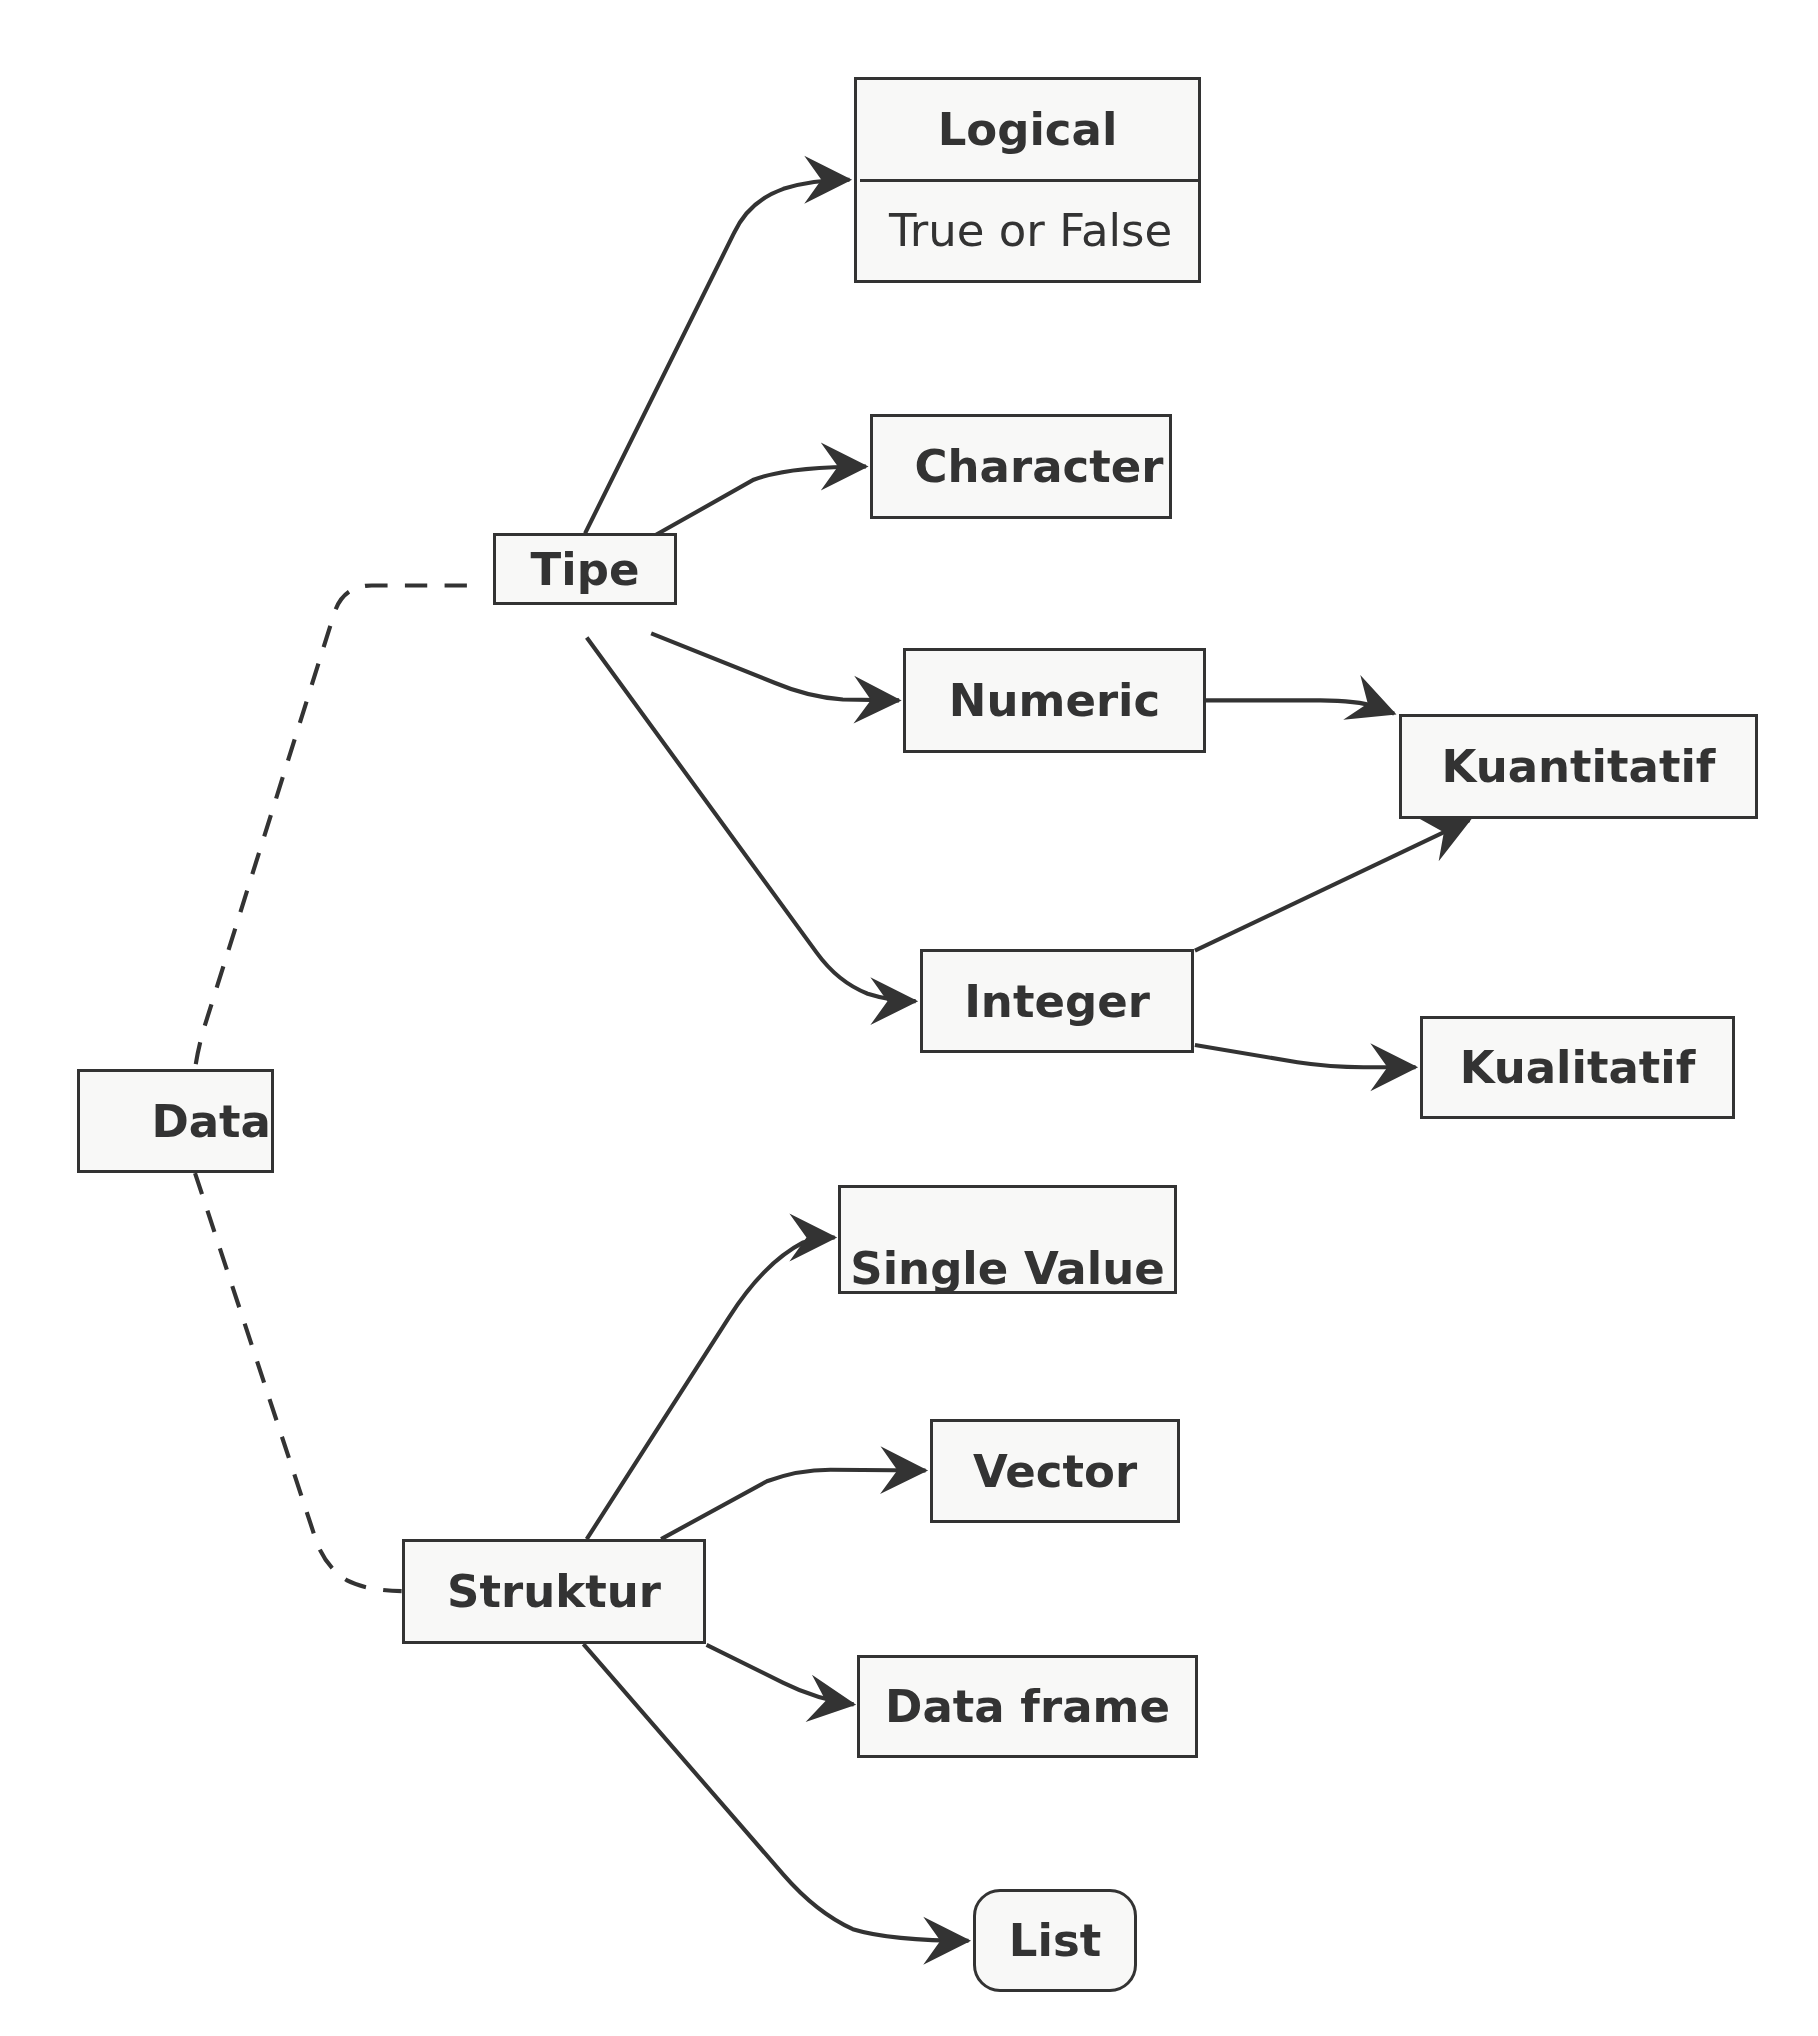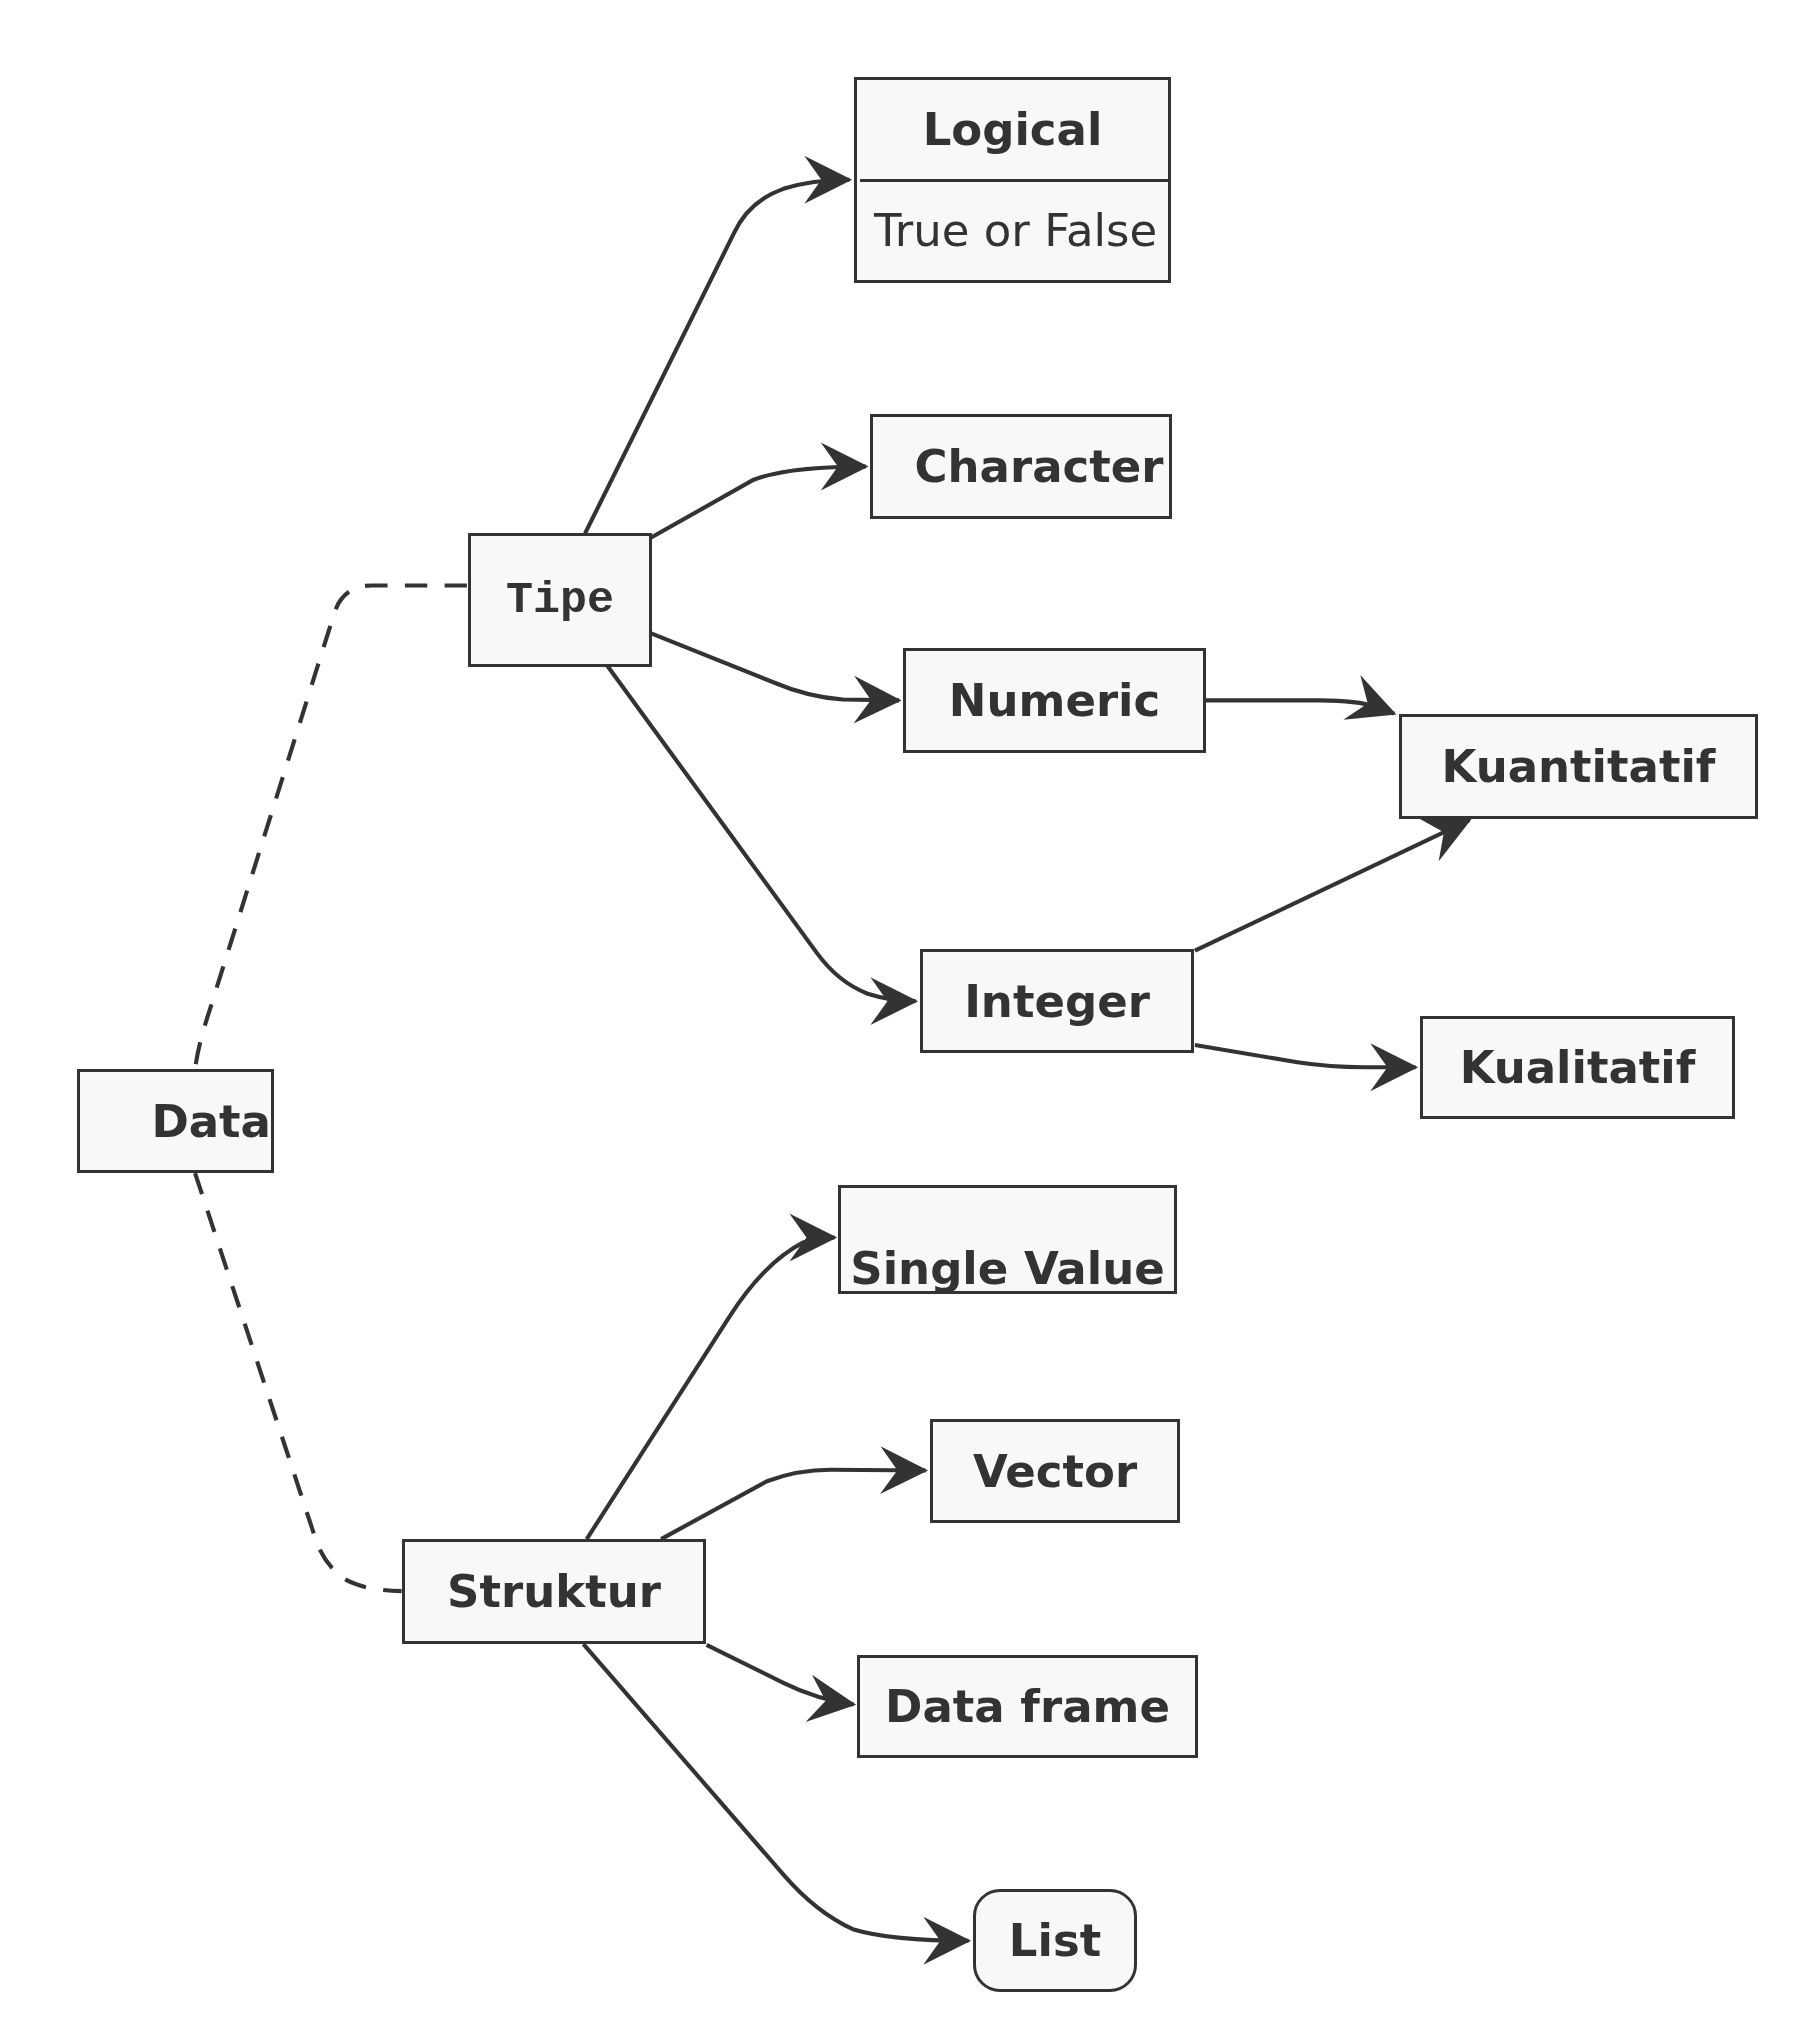--- a/index.html
+++ b/index.html
@@ -78,29 +78,29 @@
     <path class="edge" marker-end="url(#arrow)" d="M 710 1862 L 882 1594 Q 924 1528 972 1503 Q 990 1497 1010 1497"></path>
     <path class="edge" marker-end="url(#arrow)" d="M 800 1862 L 928 1792 Q 965 1778 1005 1778 L 1120 1779"></path>
     <path class="edge" marker-end="url(#arrow)" d="M 855 1990 L 948 2036 Q 988 2056 1033 2062"></path>
     <path class="edge" marker-end="url(#arrow)" d="M 706 1989 L 948 2268 Q 988 2314 1032 2334 Q 1078 2348 1172 2348"></path>
   </svg>
 
   <div class="node" style="left:77px; top:1069px; width:197px; height:104px;justify-content:flex-end;">
     <span>Data</span>
   </div>
 
-  <div class="node" style="left:468px; top:533px; width:184px; height:134px;font-family:Liberation Mono, monospace;">
+  <div class="node" style="left:493px; top:533px; width:184px; height:72px;">
     <span>Tipe</span>
   </div>
 
   <div class="node" style="left:402px; top:1539px; width:304px; height:105px;">
     <span>Struktur</span>
   </div>
 
-  <div class="node node--split" style="left:854px; top:77px; width:317px; height:206px;">
+  <div class="node node--split" style="left:854px; top:77px; width:347px; height:206px;">
     <div class="cell">
       <span>Logical</span>
     </div>
     <div class="cell cell--sub">
       <span>True or False</span>
     </div>
   </div>
 
   <div class="node" style="left:870px; top:414px; width:302px; height:105px;padding-left:36px;">
     <span>Character</span>

